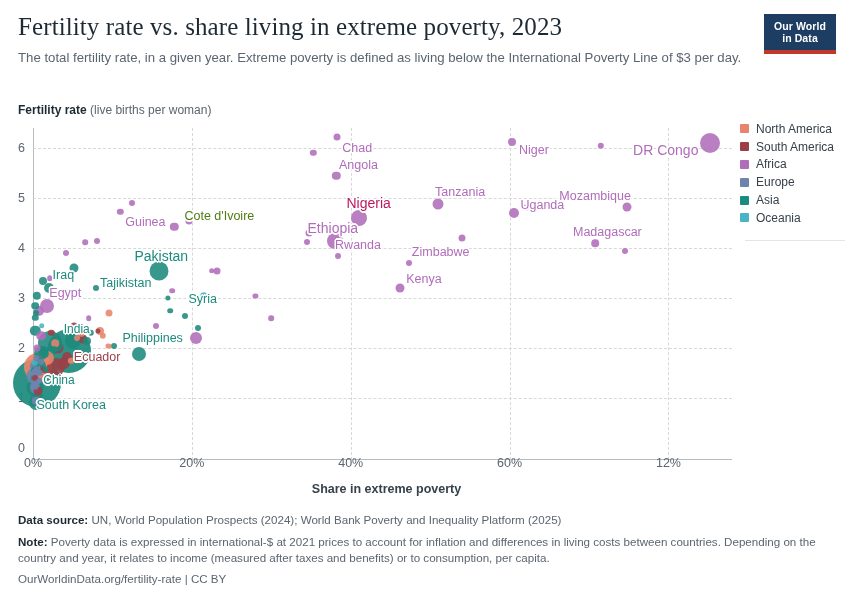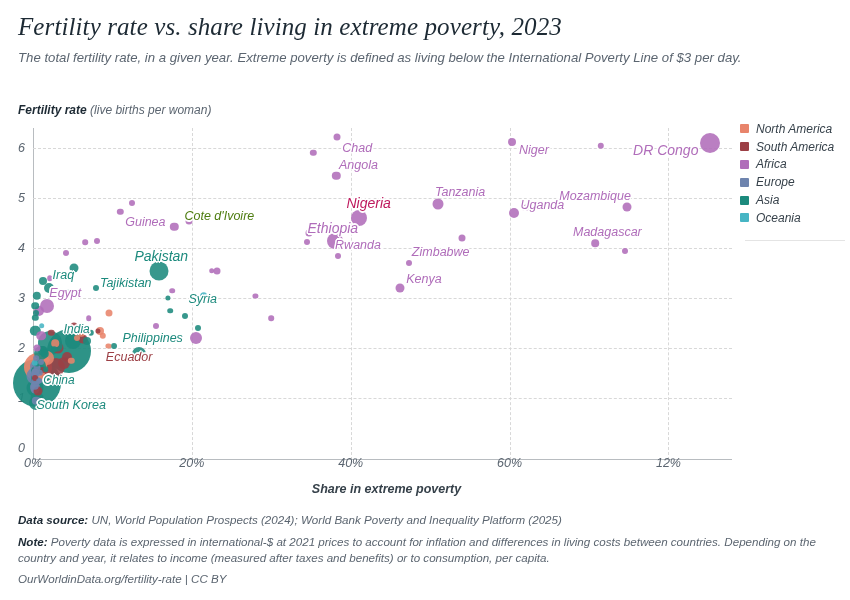--- a/index.html
+++ b/index.html
@@ -4,21 +4,21 @@
 <style>
   html,body{margin:0;padding:0;}
   body{
     width:850px;height:600px;
     background:#fff;
     font-family:"Liberation Sans", sans-serif;
     color:#1d2a34;
     overflow:hidden;
     position:relative;
   }
-  .page{position:relative;width:850px;height:537px;font-style:italic;}
+  .page{position:relative;width:850px;height:537px;}
 
   
   .header{position:absolute;left:18px;top:12px;width:740px;}
   .title{
     font-family:"Liberation Serif", serif;
     font-size:25px;line-height:30px;font-weight:400;
     color:#1d2a34;letter-spacing:.1px;margin:0;
   }
   .subtitle{
     font-size:13.2px;line-height:18px;color:#5b6570;
@@ -94,20 +94,24 @@
 </head>
 <body>
 
 <div class="page">
 
   <div class="header">
     <h1 class="title">Fertility rate vs. share living in extreme poverty, 2023</h1>
     <p class="subtitle">The total fertility rate, in a given year. Extreme poverty is defined as living below the International Poverty Line of $3 per day.</p>
   </div>
 
+  <div class="owid-logo">
+    <span>Our World</span>
+    <span>in Data</span>
+  </div>
 
   <div class="y-axis-caption">
     <b>Fertility rate</b>
     <span>(live births per woman)</span>
   </div>
 
   <div class="plot" id="plot">
     <div class="axis-y-line"></div>
     <div class="axis-x-line"></div>
   <div class="ytick-lbl" style="left: 25px; top: 328px;">0</div>
@@ -273,21 +277,21 @@
       <div class="plabel" style="left: 358.018px; top: 124.5px; color: rgb(176, 109, 186);">Rwanda</div>
       <div class="plabel" style="left: 219.389px; top: 96px; color: #4d7c0f;">Cote d'Ivoire</div>
       <div class="plabel" style="left: 145.375px; top: 102px; color: rgb(176, 109, 186);">Guinea</div>
       <div class="plabel mid" style="left: 161.297px; top: 135.5px; color: rgb(28, 138, 125);">Pakistan</div>
       <div class="plabel" style="left: 63.3261px; top: 154.5px; color: rgb(28, 138, 125);">Iraq</div>
       <div class="plabel" style="left: 125.751px; top: 163px; color: rgb(28, 138, 125);">Tajikistan</div>
       <div class="plabel" style="left: 65.2977px; top: 172.5px; color: rgb(176, 109, 186);">Egypt</div>
       <div class="plabel" style="left: 202.715px; top: 178.5px; color: rgb(28, 138, 125);">Syria</div>
       <div class="plabel big" style="left: 76.7443px; top: 208.5px; color: rgb(28, 138, 125);">India</div>
       <div class="plabel" style="left: 152.644px; top: 218px; color: rgb(28, 138, 125);">Philippines</div>
-      <div class="plabel" style="left: 97.1557px; top: 237px; color: rgb(156, 63, 69); margin-left: 32px;">Ecuador</div>
+      <div class="plabel" style="left: 97.1557px; top: 237px; color: rgb(156, 63, 69);">Ecuador</div>
       <div class="plabel big" style="left: 58.9716px; top: 260px; color: rgb(28, 138, 125);">China</div>
       <div class="plabel" style="left: 71.1773px; top: 285px; color: rgb(28, 138, 125);">South Korea</div>
     </div>
 
   <div class="x-axis-title">Share in extreme poverty</div>
 
   <div class="legend" id="legend">
       <div class="legend-item">
         <span class="legend-swatch" style="background: rgb(232, 132, 107);"></span>
         <span class="legend-text">North America</span>

